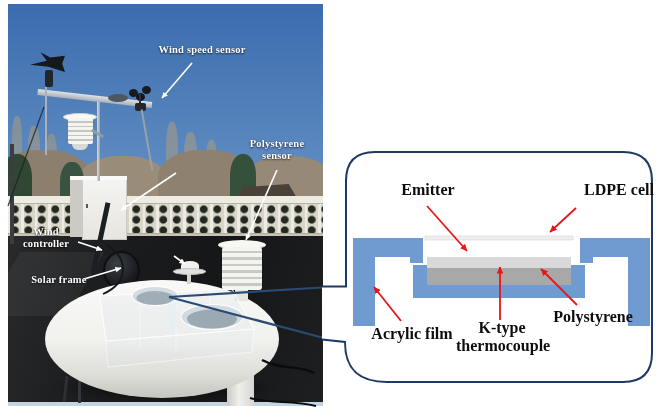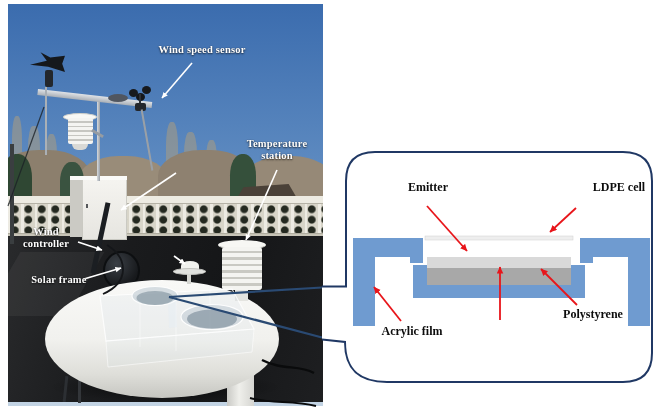--- a/index.html
+++ b/index.html
@@ -24,21 +24,21 @@
     background:linear-gradient(105deg,#292a2c 0%,#1a1b1d 35%,#151618 65%,#1e1f21 100%);}
   .ground-patch{left:-6px;top:248px;width:84px;height:64px;background:rgba(255,255,255,.05);transform:skewX(-30deg);}
   .stripes-v{background:repeating-linear-gradient(180deg,#f4f4f1 0 3px,#c6c6c1 3px 4.6px);border-radius:2px;}
   .stripes-t{background:repeating-linear-gradient(180deg,#f4f4f1 0 4px,#c9c9c3 4px 6.5px);border-radius:3px;}
 
   
   .plabel{position:absolute;font-weight:700;font-size:10.5px;line-height:1.15;color:#fff;
     text-align:center;letter-spacing:.2px;
     text-shadow:0 1px 2px rgba(0,0,0,.65),0 0 1px rgba(0,0,0,.5);}
   .nowrap{white-space:nowrap;}
-  .dlabel{position:absolute;font-weight:700;font-size:12px;line-height:1.12;color:#0d0d0d;text-align:center;}
+  .dlabel{position:absolute;font-weight:700;font-size:16px;line-height:1.12;color:#0d0d0d;text-align:center;}
 
   svg.overlay{position:absolute;left:0;top:0;width:660px;height:409px;}
   .frame{fill:var(--frame-blue,#6f9bd0);}
 </style>
 </head>
 <body>
 
 <div id="stage">
 
   <div id="photo">
@@ -174,22 +174,23 @@
     <g stroke="#e8151a" stroke-width="1.8" fill="none">
       <path d="M427,206 L467,251" marker-end="url(#mr)"></path>
       <path d="M576,208 L550,232" marker-end="url(#mr)"></path>
       <path d="M401,321 L374,287" marker-end="url(#mr)"></path>
       <path d="M500,320 L500,267" marker-end="url(#mr)"></path>
       <path d="M577,305 L541,269" marker-end="url(#mr)"></path>
     </g>
   </svg>
 
   <div class="plabel nowrap" style="left:150px;top:44px;width:104px;">Wind speed sensor</div>
-  <div class="plabel" style="left:234px;top:138px;width:86px;">Temperature station</div>
+  <div class="plabel" style="left:234px;top:138px;width:86px;">Polystyrene sensor</div>
   <div class="plabel" style="left:12px;top:226px;width:68px;">Wind controller</div>
   <div class="plabel nowrap" style="left:24px;top:274px;width:70px;">Solar frame</div>
 
   <div class="dlabel nowrap" style="left:400px;top:181px;width:56px;">Emitter</div>
   <div class="dlabel nowrap" style="left:582px;top:181px;width:74px;">LDPE cell</div>
   <div class="dlabel nowrap" style="left:364px;top:325px;width:96px;">Acrylic film</div>
+  <div class="dlabel" style="left:456px;top:319px;width:92px;">K-type thermocouple</div>
   <div class="dlabel nowrap" style="left:552px;top:308px;width:82px;">Polystyrene</div>
 
 </div>
 
 </body></html>

